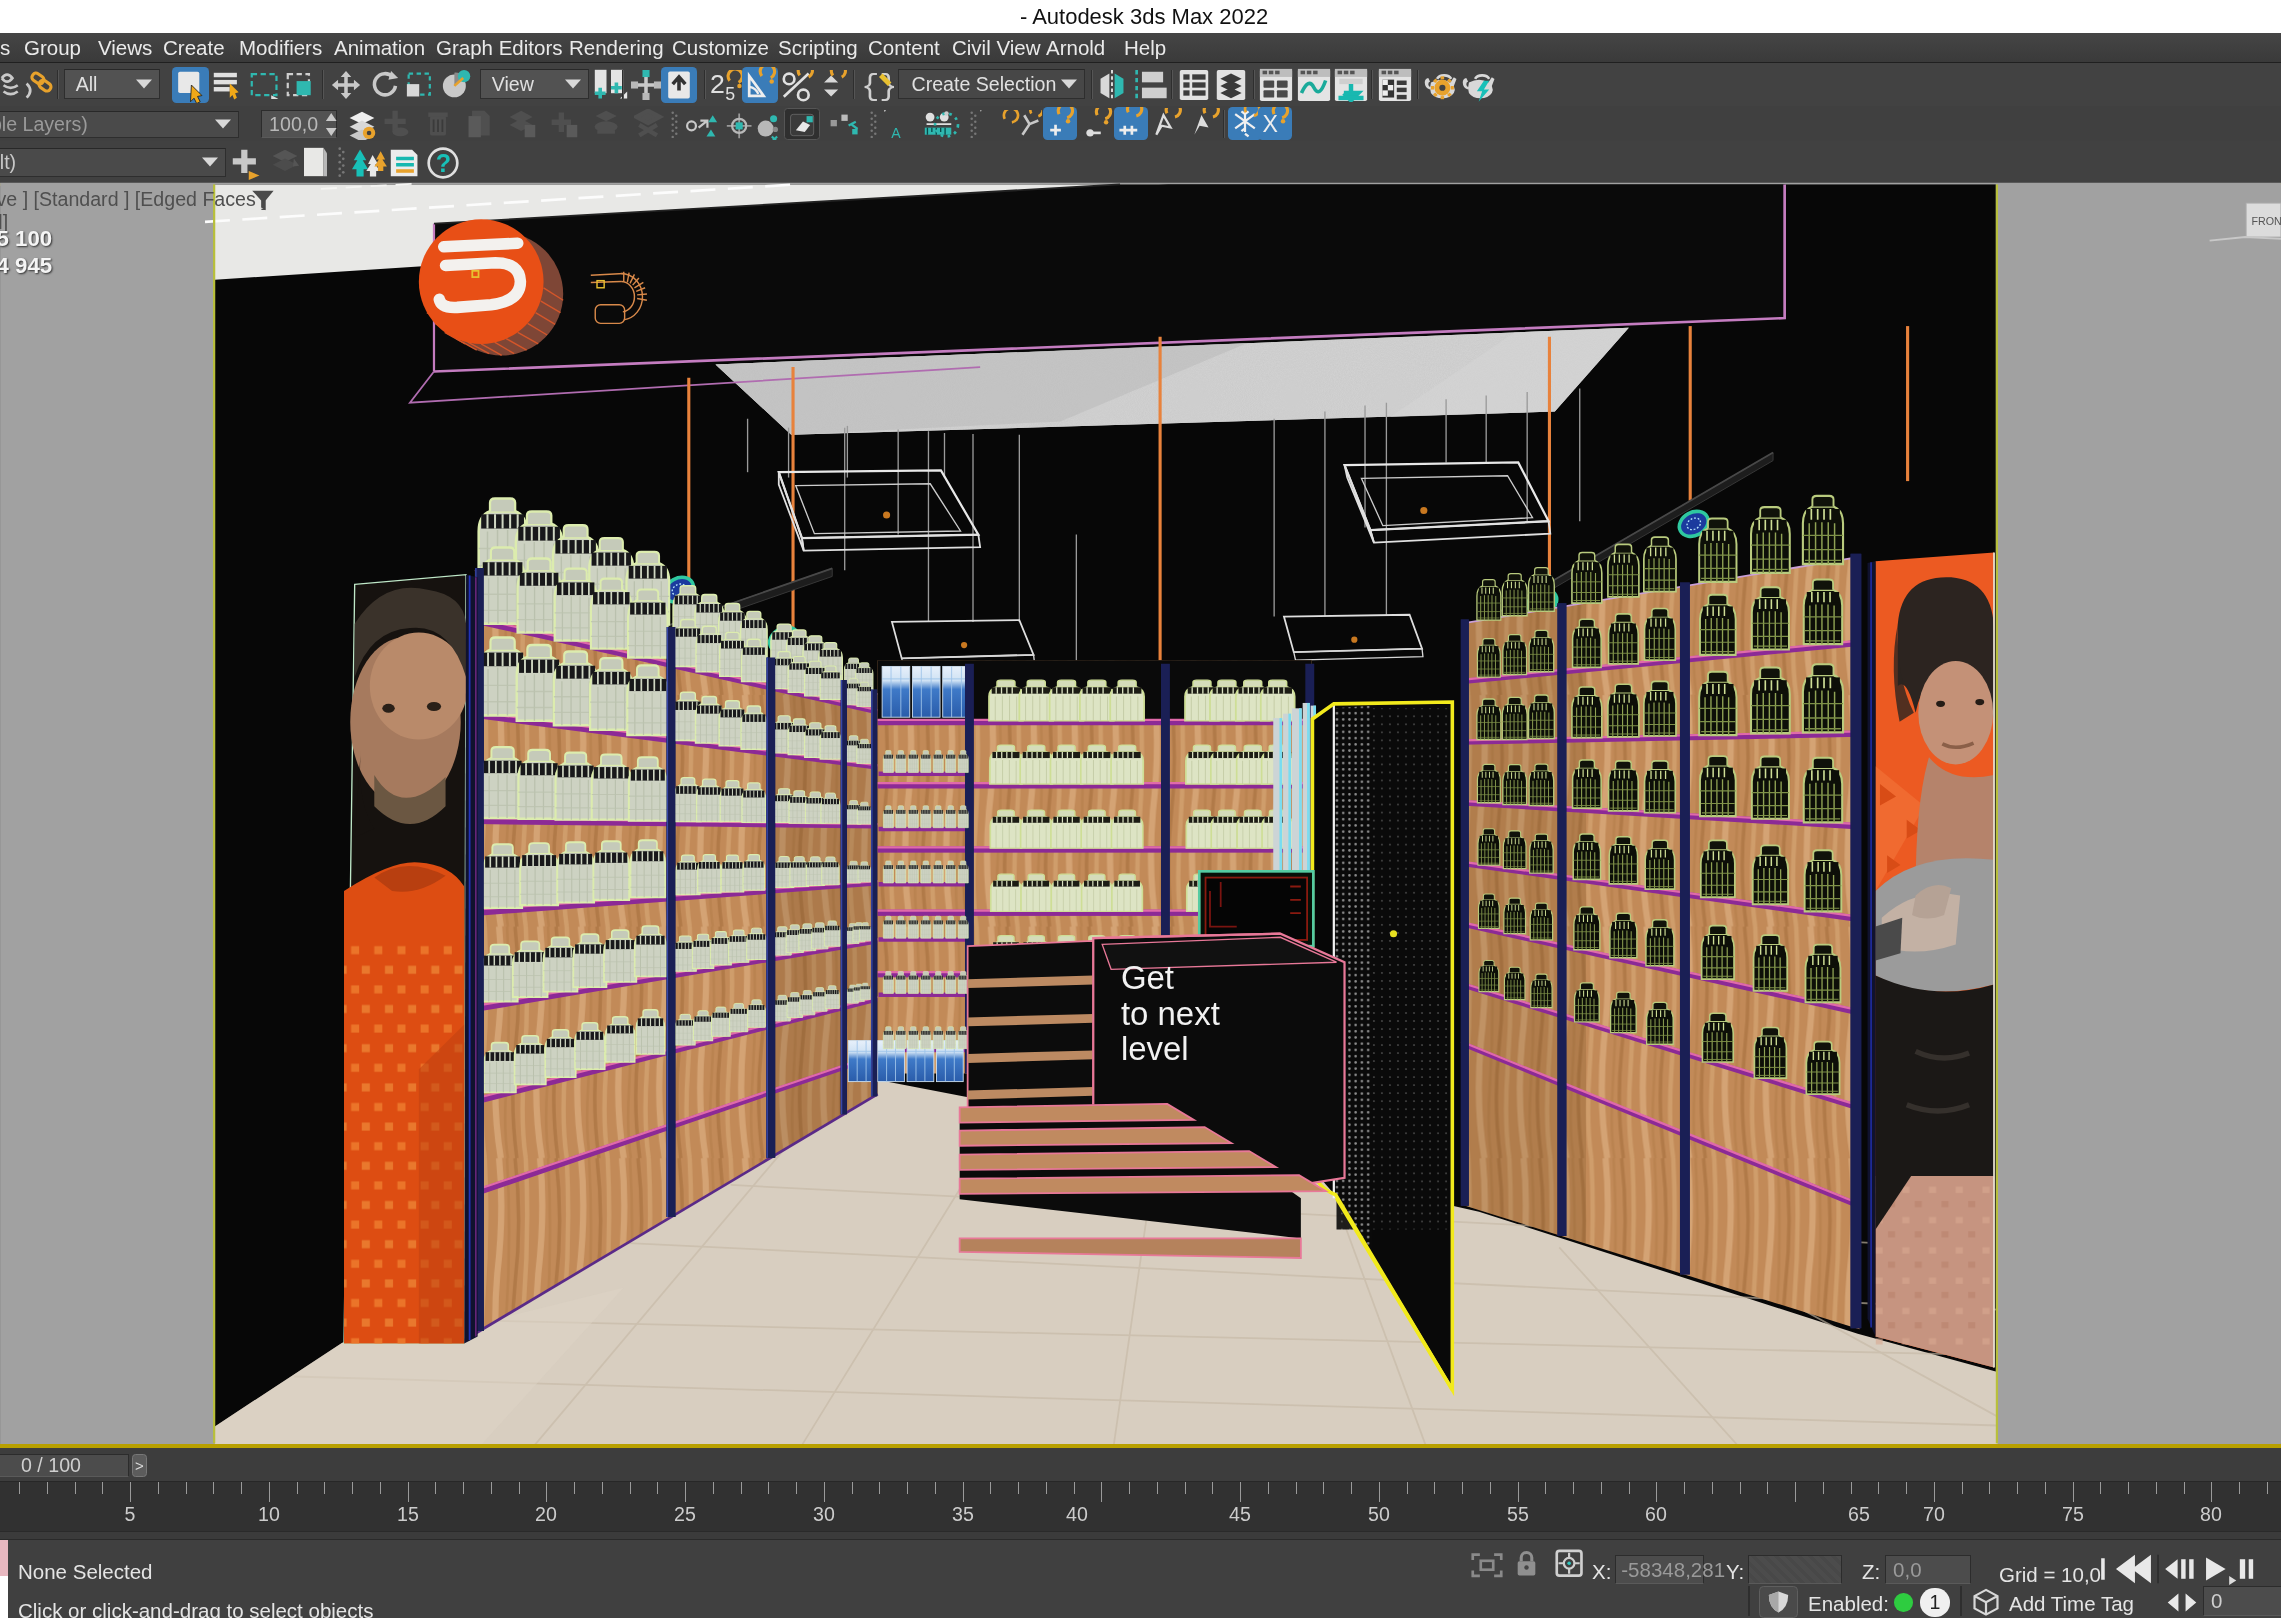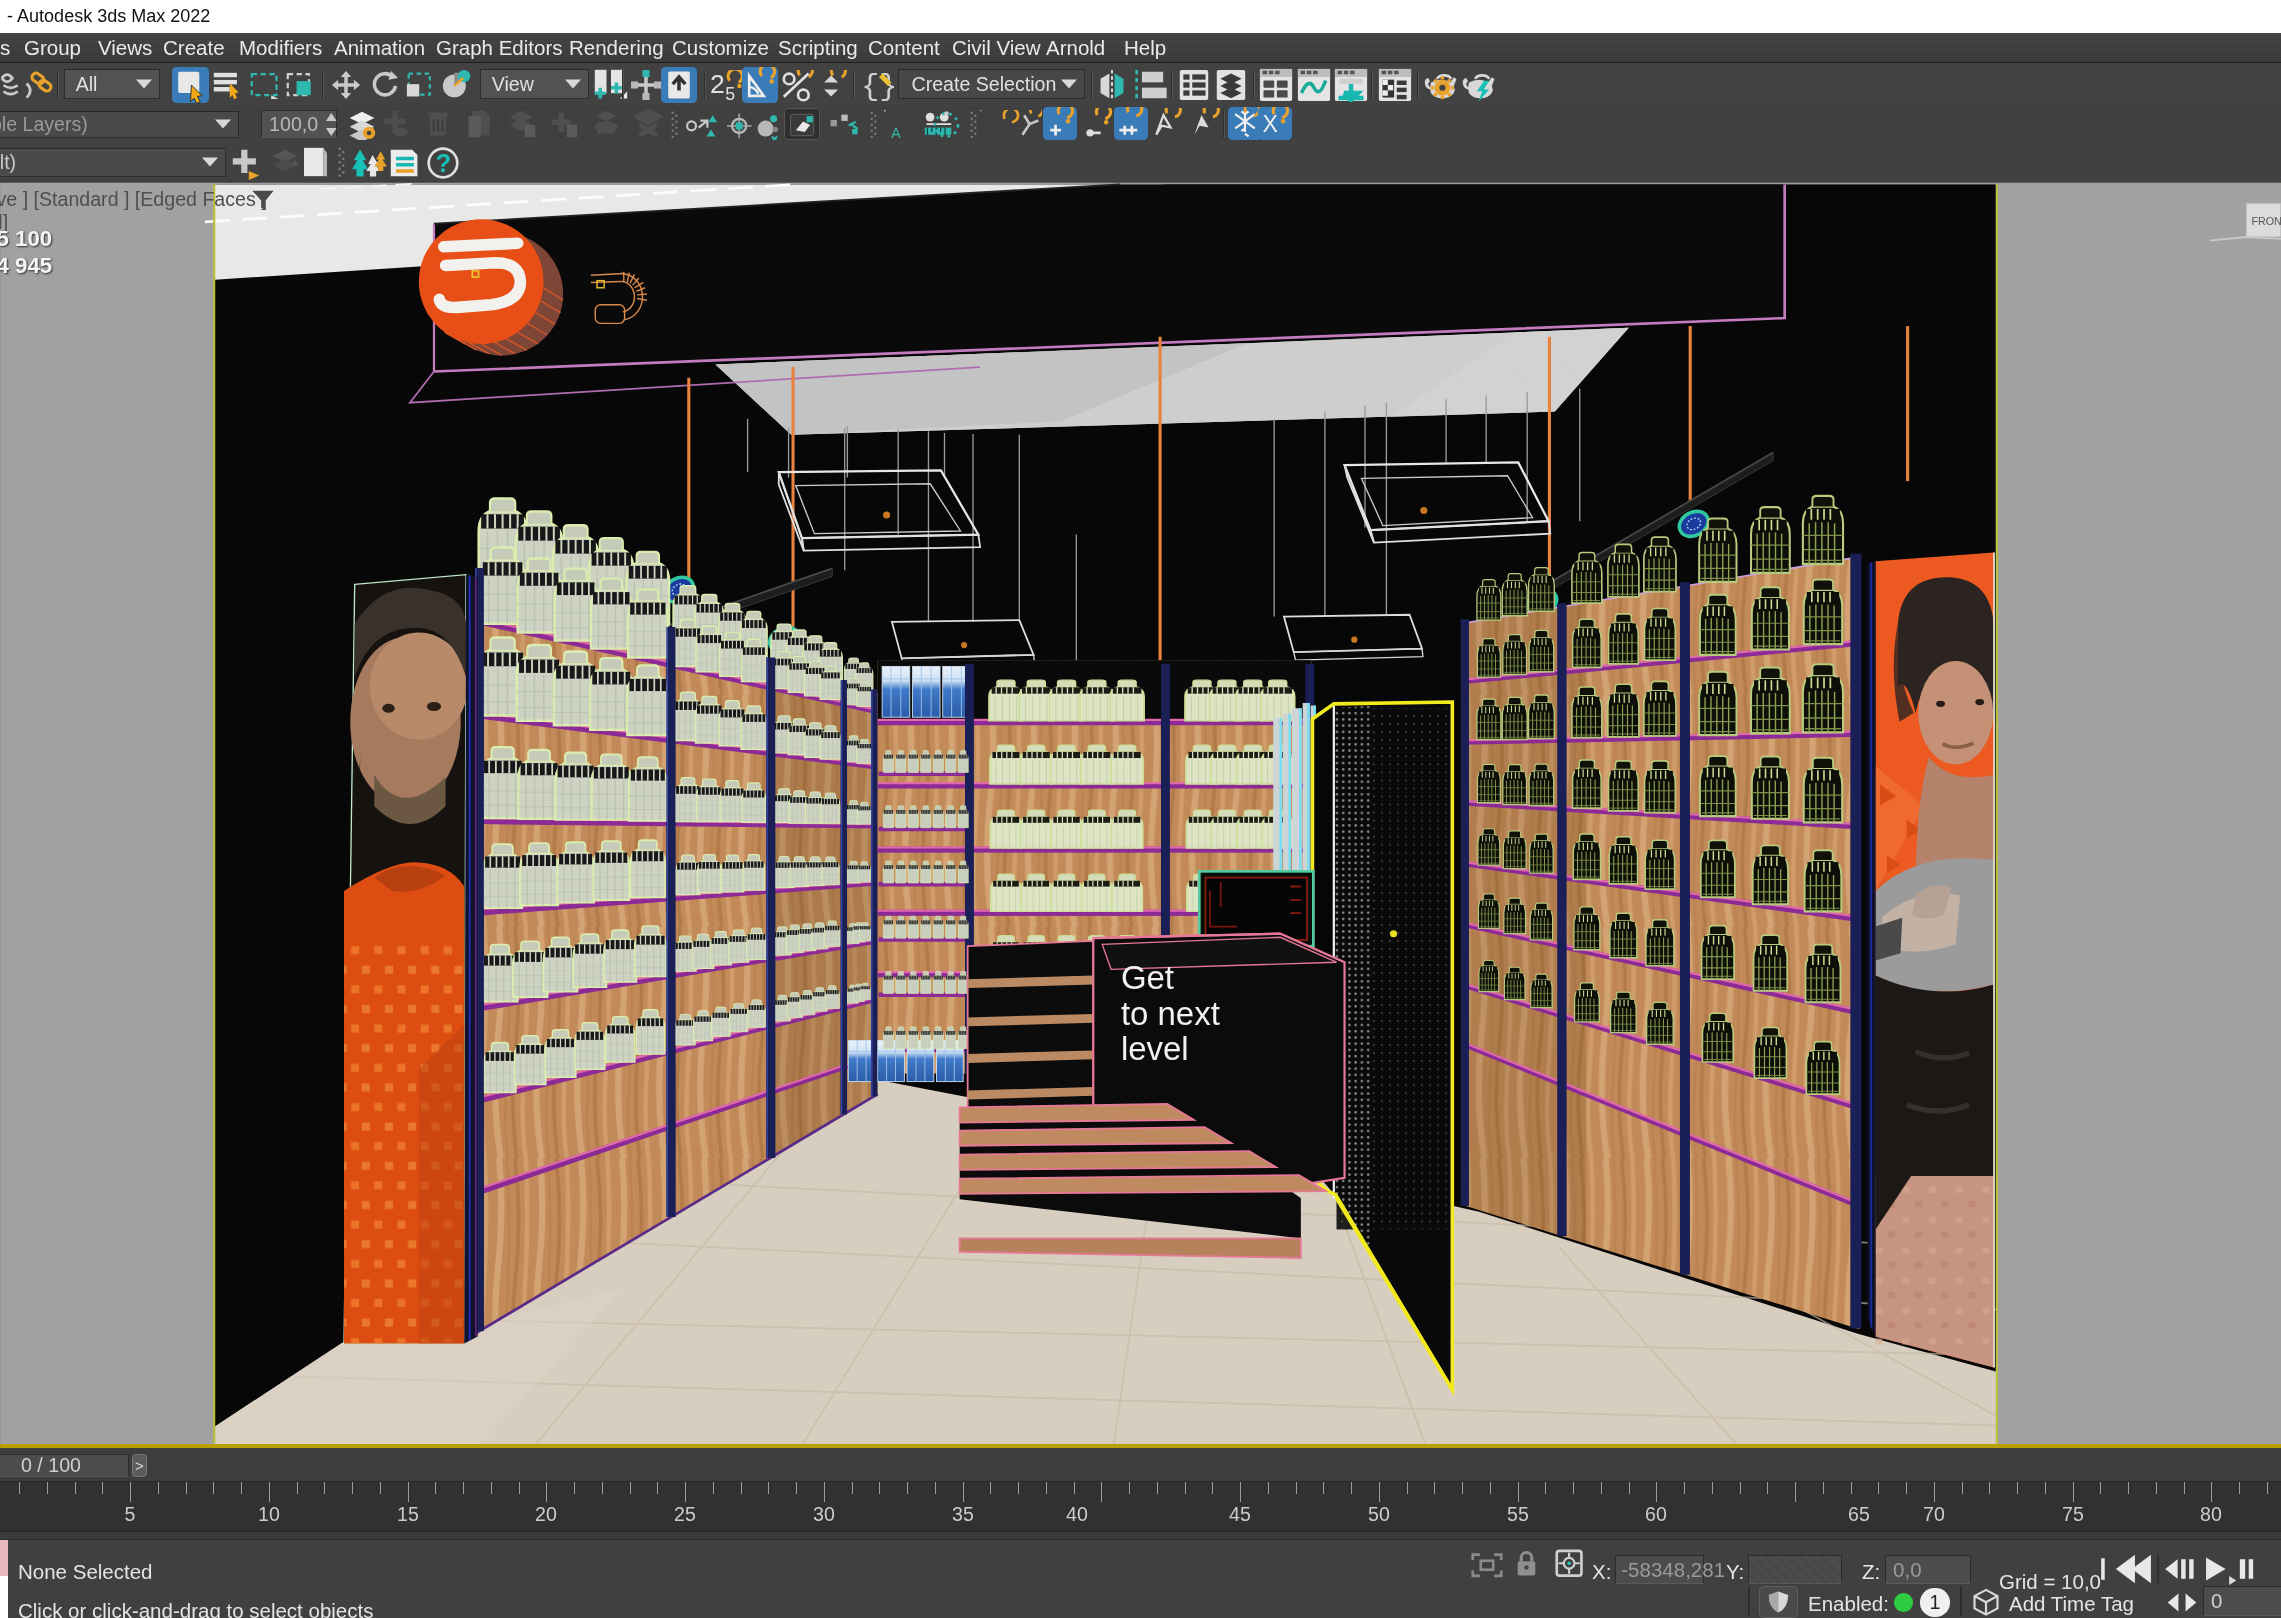--- a/index.html
+++ b/index.html
@@ -1,15 +1,15 @@
 <!DOCTYPE html>
 <html style="font-size:14.3px"><head><meta charset="utf-8"><style>
 *{margin:0;padding:0;box-sizing:border-box;}
 body{width:2281px;height:1618px;overflow:hidden;background:#3f3f3f;font-family:"Liberation Sans",sans-serif;position:relative;}
-.titlebar{position:absolute;left:0;top:0;width:2281px;height:33px;background:#fff;color:#111;font-size:18px;line-height:33px;padding-left:7.1px;}
+.titlebar{position:absolute;left:0;top:0;width:2281px;height:33px;background:#fff;color:#111;font-size:22px;line-height:33px;padding-left:7.1px;text-align:center;}
 .menubar{position:absolute;left:0;top:33px;width:2281px;height:30px;background:linear-gradient(#454545,#3a3a3a);border-bottom:0.9px solid #202020;color:#eaeaea;font-size:20.5px;}
 .menubar span{position:absolute;top:2.7px;}
 .row1{position:absolute;left:0;top:63px;width:2281px;height:43px;background:#424242;}
 .row2{position:absolute;left:0;top:106px;width:2281px;height:35px;background:#404040;}
 .row3{position:absolute;left:0;top:141px;width:2281px;height:42px;background:#414141;border-bottom:0.9px solid #333;}
 .ylineh{position:absolute;left:0;width:2281px;height:2.7px;background:#b8a000;}
 .combo{position:absolute;background:#525252;border:0.9px solid #2e2e2e;border-top-color:#282828;color:#e0e0e0;}
 .combo .arr{position:absolute;right:7.1px;top:50%;transform:translateY(-50%);width:0;height:0;border-left:8px solid transparent;border-right:8px solid transparent;border-top:9.8px solid #d8d8d8;}
 .btn{position:absolute;border-radius:4.5px;}
 .btn.on{background:#3a7cb8;}
@@ -1252,21 +1252,21 @@
       <circle cx="16" cy="16" r="6" fill="none" stroke="#d0d0d0" stroke-width="2.5"></circle>
       <circle cx="16" cy="16" r="2" fill="#2fc8c0"></circle>
       <path d="M16,4 v6 M16,22 v6 M4,16 h6 M22,16 h6" stroke="#d0d0d0" stroke-width="2.5"></path>
     </svg>
     <div style="position:absolute;left:1592px;top:19.6px;">X:</div>
     <div class="inset" style="left:1615px;top:15px;width:89px;height:28.5px;font-size:20.5px;line-height:27px;padding-left:5.3px;">-58348,281</div>
     <div style="position:absolute;left:1726px;top:19.6px;">Y:</div>
     <div class="inset" style="left:1748px;top:15px;width:94px;height:28.5px;background:repeating-linear-gradient(45deg,#4c4c4c 0 4.5px,#484848 4.5px 8px);"></div>
     <div style="position:absolute;left:1862px;top:19.6px;">Z:</div>
     <div class="inset" style="left:1885px;top:15px;width:86px;height:28.5px;font-size:20.5px;line-height:27px;padding-left:7.1px;">0,0</div>
-    <div style="position:absolute;left:1999px;top:30px;">Grid = 10,0</div>
+    <div style="position:absolute;left:1999px;top:23px;">Grid = 10,0</div>
     <svg style="position:absolute;left:2099px;top:12.5px" width="183" height="32" viewBox="0 0 205 36">
 <g fill="#e8e8e8">
         <path d="M4,6 v24 M22,18 l16,-12 v24 z M40,18 l16,-12 v24 z" stroke="#e8e8e8" stroke-width="4"></path>
       </g>
 <line x1="66" y1="2" x2="66" y2="34" stroke="#2e2e2e" stroke-width="2"></line>
 <g fill="#e8e8e8">
         <path d="M74,18 l14,-11 v22 z"></path>
         <rect x="92" y="7" width="5" height="22"></rect>
         <rect x="101" y="7" width="5" height="22"></rect>
       </g>

